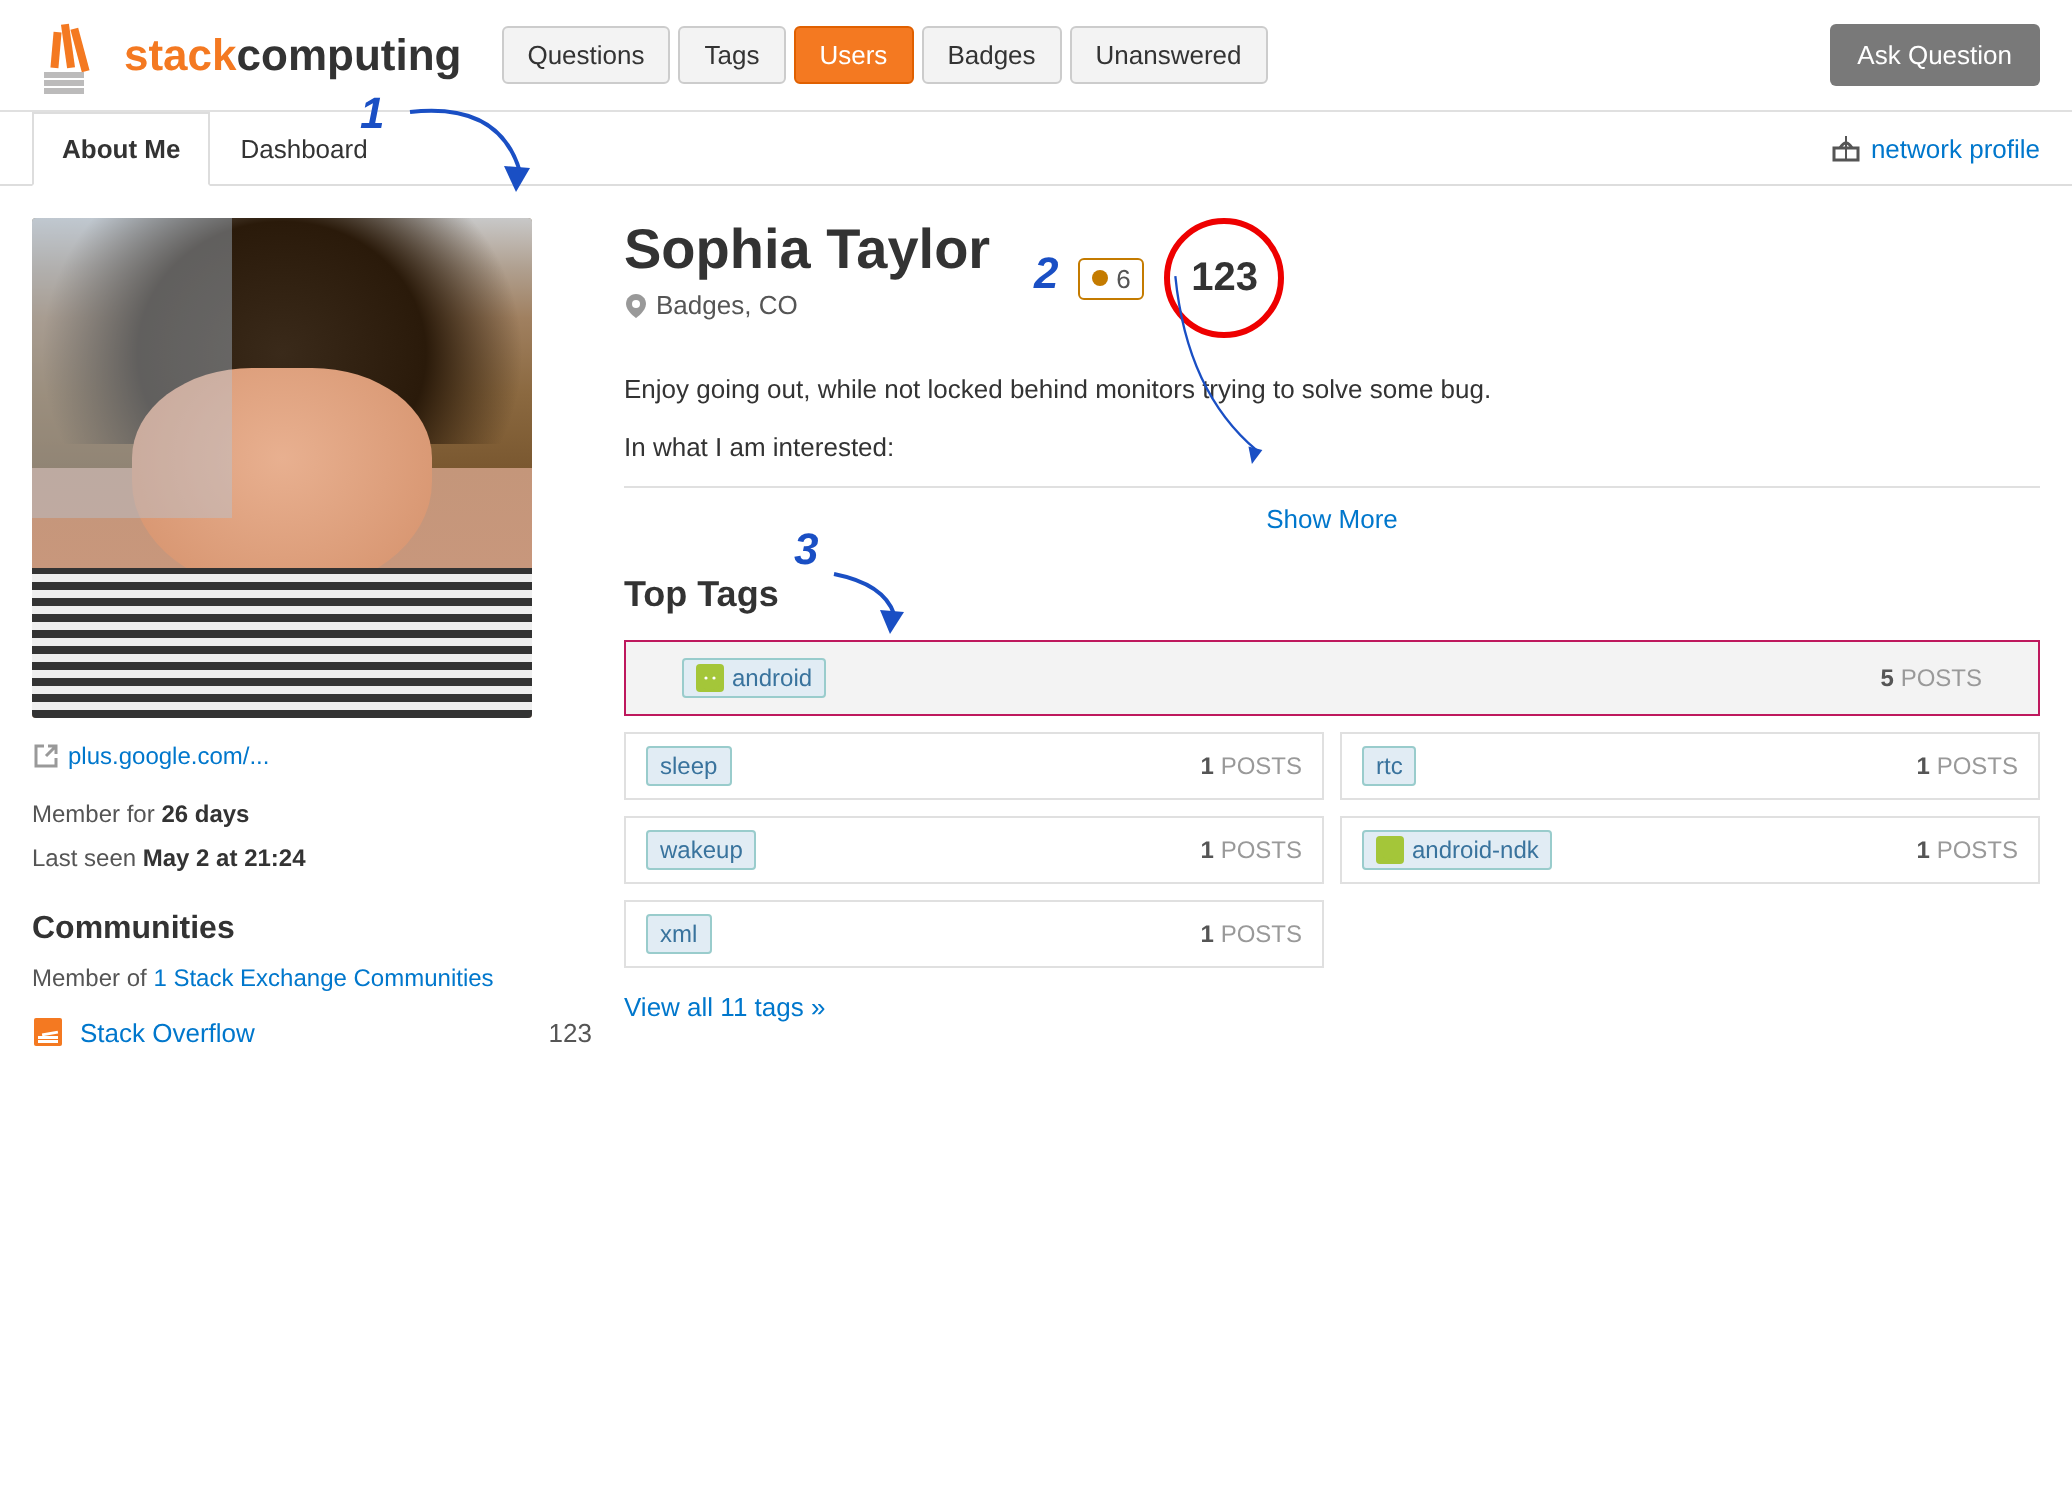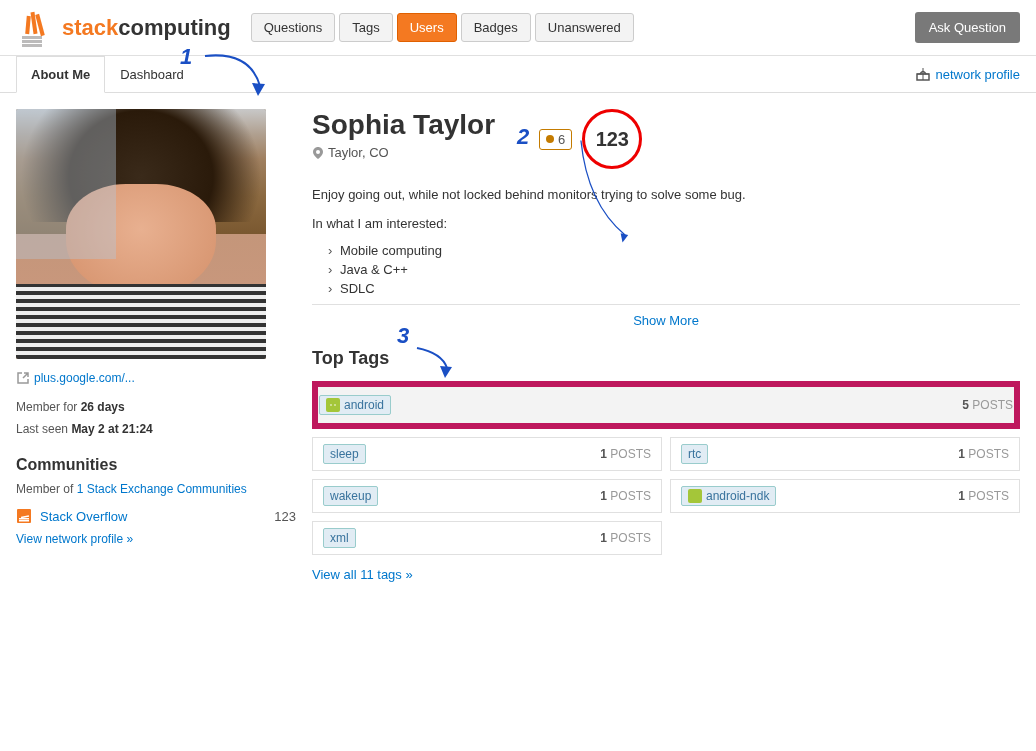--- a/index.html
+++ b/index.html
@@ -271,22 +271,22 @@
 
     
     .top-tags-title {
       font-size: 18px;
       font-weight: bold;
       margin-bottom: 12px;
       color: #333;
     }
     .tag-row-main {
       background: #f3f3f3;
-      border: 6px solid #be185d;
-      padding: 8px 1px;
+      border: 1px solid #be185d;
+      padding: 8px 28px;
       display: flex;
       align-items: center;
       justify-content: space-between;
       margin-bottom: 8px;
     }
     .tag-grid {
       display: grid;
       grid-template-columns: 1fr 1fr;
       gap: 8px;
       margin-bottom: 12px;
@@ -427,59 +427,53 @@
           <svg width="16" height="16" viewBox="0 0 16 16">
             <rect x="1" y="1" width="14" height="14" fill="#f47921" rx="1"></rect>
             <rect x="3" y="10" width="10" height="1.5" fill="#fff"></rect>
             <rect x="3" y="12" width="10" height="1.5" fill="#fff"></rect>
             <rect x="5" y="8" width="8" height="1.5" fill="#fff" transform="rotate(-10,9,8.75)"></rect>
           </svg>
           <span style="color:#0077cc;">Stack Overflow</span>
         </div>
         <span style="font-size:13px;color:#555;">123</span>
       </div>
-      <div class="view-network">View network profile »</div>
     </div>
   </div>
 
   <div class="content" style="position:relative;">
 
     <div class="profile-header">
       <div>
         <div class="profile-name">Sophia Taylor</div>
         <div class="profile-location">
           <svg width="12" height="14" viewBox="0 0 12 14">
             <path d="M6 1 C3.2 1 1 3.2 1 6 C1 9.5 6 13 6 13 C6 13 11 9.5 11 6 C11 3.2 8.8 1 6 1 Z" fill="#999"></path>
             <circle cx="6" cy="6" r="2" fill="#fff"></circle>
           </svg>
-          <span>Taylor, CO</span>
+          <span>Badges, CO</span>
         </div>
       </div>
       <div class="reputation-area">
         <div class="badge-box">
           <div class="badge-dot"></div>
           <span>6</span>
         </div>
         <div class="rep-circle">
           <span>123</span>
         </div>
       </div>
     </div>
 
     <svg style="position:absolute;top:10px;left:200px;width:80px;height:40px;pointer-events:none;" viewBox="0 0 80 40">
       <text x="5" y="25" fill="#1a4fc4" font-size="22" font-style="italic" font-weight="bold">2</text>
     </svg>
 
     <p class="bio-text">Enjoy going out, while not locked behind monitors trying to solve some bug.</p>
     <p class="bio-text">In what I am interested:</p>
-    <ul class="bio-list">
-      <li>Mobile computing</li>
-      <li>Java &amp; C++</li>
-      <li>SDLC</li>
-    </ul>
 
     <div class="show-more">
       <a style="color:#0077cc;">Show More</a>
     </div>
 
     <div style="position:relative;">
       <div class="top-tags-title">Top Tags</div>
 
       <svg style="position:absolute;top:-30px;left:80px;width:80px;height:60px;pointer-events:none;" viewBox="0 0 80 60">
         <text x="5" y="25" fill="#1a4fc4" font-size="22" font-style="italic" font-weight="bold">3</text>

